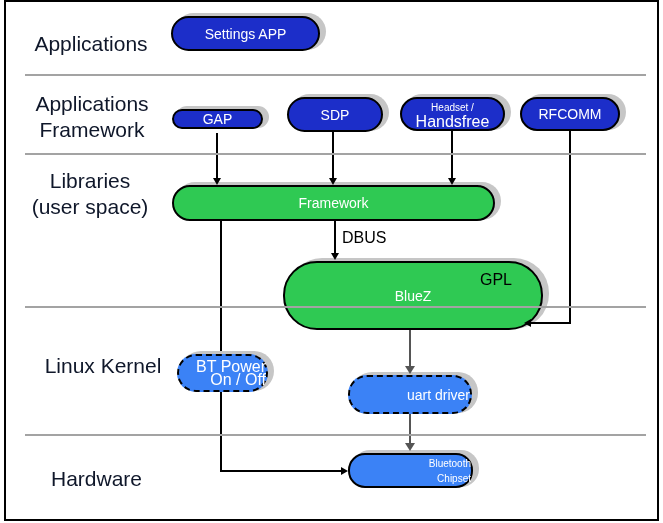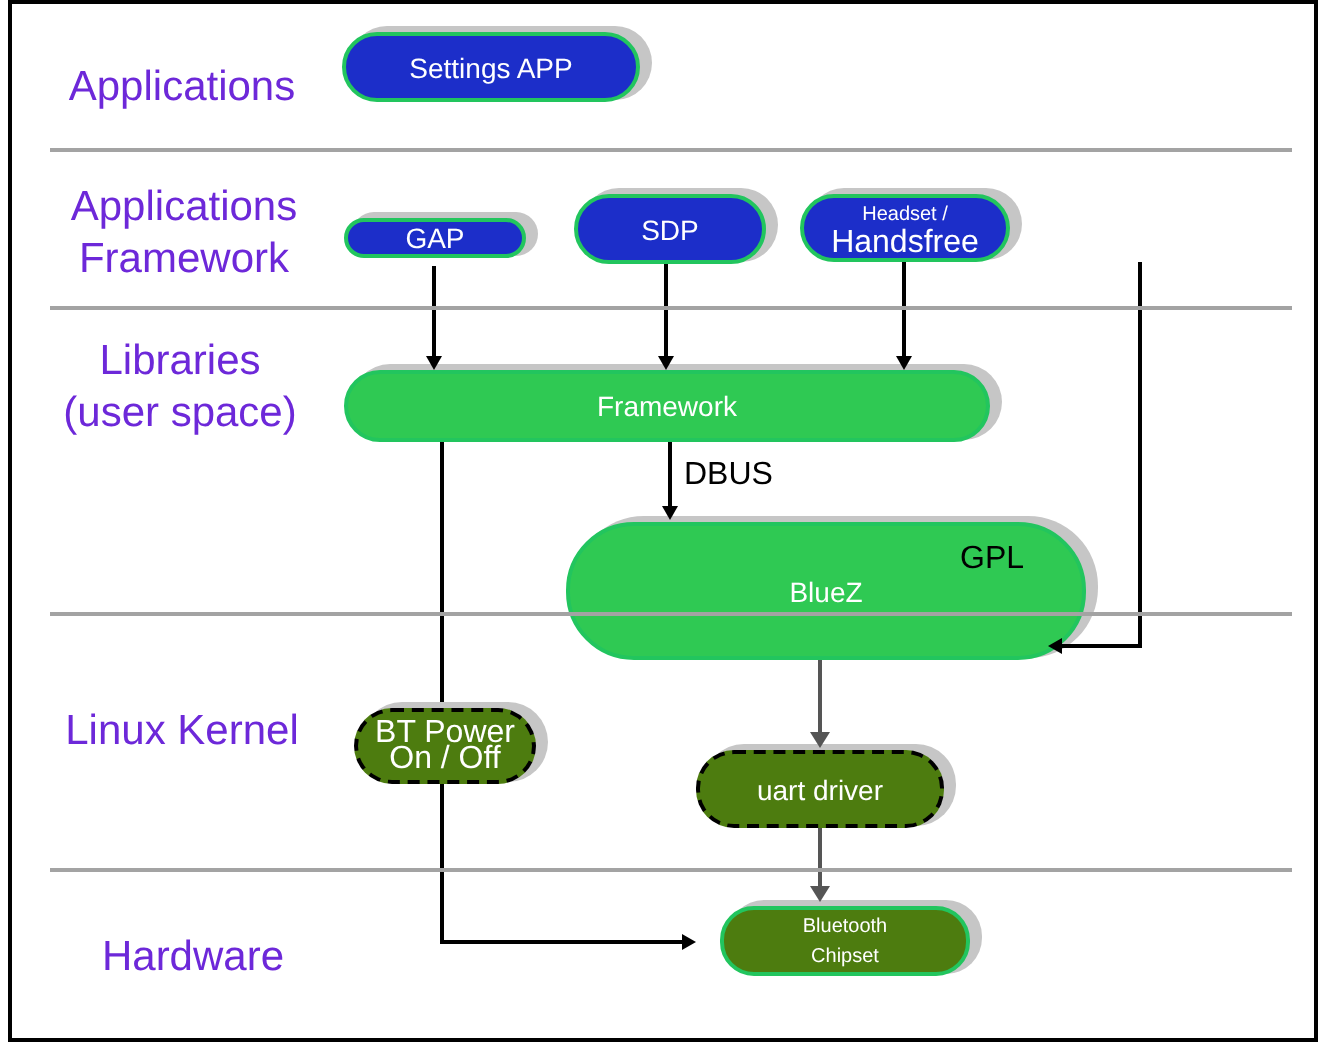--- a/index.html
+++ b/index.html
@@ -3,28 +3,28 @@
 <meta charset="utf-8">
 <style>
   html,body{margin:0;padding:0;background:#fff;}
   #canvas{
     position:relative;width:663px;height:523px;background:#fff;overflow:hidden;
     font-family:"Liberation Sans", sans-serif;
   }
   .frame{position:absolute;left:4px;top:0;width:655px;height:521px;
     border:2px solid #000;box-sizing:border-box;z-index:0;}
   .sep{position:absolute;left:25px;width:621px;height:2px;background:#a3a3a3;z-index:5;}
-  .layer-label{position:absolute;color:#6d28d9;font-size:21px;line-height:26px;
+  .layer-label{position:absolute;color:#0f172a;font-size:21px;line-height:26px;
     text-align:center;z-index:6;white-space:nowrap;}
   .node{position:absolute;display:flex;flex-direction:column;align-items:center;
     justify-content:center;color:#fff;text-align:center;box-sizing:border-box;
-    border:2px solid #22c55e;box-shadow:5px -2px 0 1px #c6c6c6;z-index:2;font-size:14px;}
+    border:2px solid #000000;box-shadow:5px -2px 0 1px #c6c6c6;z-index:2;font-size:14px;}
   .blue{background:#1c2ec9;}
   .green{background:#2fc953;}
-  .red{background:#4d7c0f;}
+  .red{background:#3b82f6;align-items:flex-end;}
   .dashed{border:2px dashed #000;}
   .sub{font-size:16px;line-height:13px;}
   .l1{font-size:10px;line-height:15px;}
   .v{position:absolute;width:2px;background:#000;z-index:3;}
   .h{position:absolute;height:2px;background:#000;z-index:3;}
   .gray{background:#555;}
   .behind{z-index:1;}
   .head{position:absolute;width:0;height:0;z-index:3;}
   .down{border-left:4px solid transparent;border-right:4px solid transparent;
     border-top:7px solid #000;}
@@ -51,21 +51,21 @@
     <div>Applications</div>
   </div>
   <div class="layer-label" style="left:22px;top:91px;width:140px">
     <div>Applications</div>
     <div>Framework</div>
   </div>
   <div class="layer-label" style="left:14px;top:168px;width:152px">
     <div>Libraries</div>
     <div>(user space)</div>
   </div>
-  <div class="layer-label" style="left:16px;top:353px;width:150px">
+  <div class="layer-label" style="left:28px;top:353px;width:150px">
     <div>Linux Kernel</div>
   </div>
   <div class="layer-label" style="left:24px;top:466px;width:145px">
     <div>Hardware</div>
   </div>
 
   <div class="v behind" style="left:220px;top:221px;height:250px"></div>
   <div class="h behind" style="left:220px;top:470px;width:122px"></div>
   <div class="head right" style="left:341px;top:467px"></div>
 
@@ -75,36 +75,39 @@
   <div class="node blue" style="left:172px;top:109px;width:91px;height:20px;border-radius:18px">
     <span>GAP</span>
   </div>
   <div class="node blue" style="left:287px;top:97px;width:96px;height:35px;border-radius:18px">
     <span>SDP</span>
   </div>
   <div class="node blue" style="left:400px;top:97px;width:105px;height:34px;border-radius:17px">
     <span class="l1">Headset /</span>
     <span class="sub">Handsfree</span>
   </div>
+  <div class="node blue" style="left:520px;top:97px;width:100px;height:34px;border-radius:17px">
+    <span>RFCOMM</span>
+  </div>
 
   <div class="node green" style="left:172px;top:185px;width:323px;height:36px;border-radius:18px">
     <span>Framework</span>
   </div>
   <div class="node green" style="left:283px;top:261px;width:260px;height:69px;border-radius:34px">
     <span>BlueZ</span>
   </div>
 
   <div class="node red dashed" style="left:177px;top:354px;width:91px;height:38px;border-radius:19px">
     <span class="sub">BT Power</span>
     <span class="sub">On / Off</span>
   </div>
   <div class="node red dashed" style="left:348px;top:375px;width:124px;height:39px;border-radius:19px">
     <span>uart driver</span>
   </div>
-  <div class="node red" style="left:360px;top:453px;width:125px;height:35px;border-radius:17px">
+  <div class="node red" style="left:348px;top:453px;width:125px;height:35px;border-radius:17px">
     <span class="l1">Bluetooth</span>
     <span class="l1">Chipset</span>
   </div>
 
   <div class="ann" style="left:480px;top:271px">GPL</div>
   <div class="ann" style="left:342px;top:229px">DBUS</div>
 
   <div class="v" style="left:216px;top:133px;height:47px"></div>
   <div class="head down" style="left:213px;top:178px"></div>
 

